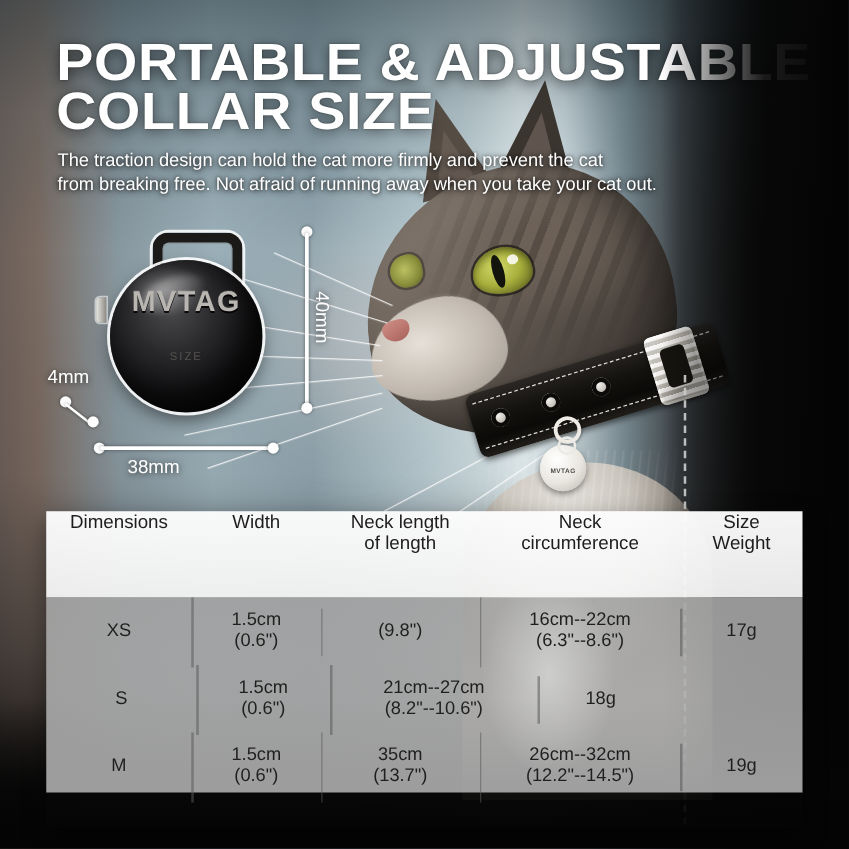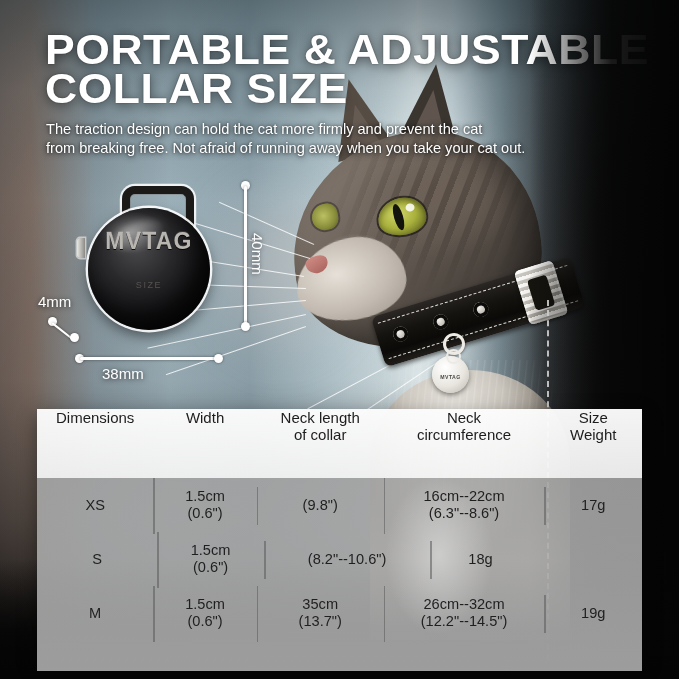--- a/index.html
+++ b/index.html
@@ -272,21 +272,21 @@
   
   .spec-table{
     position:absolute;left:37px;top:409px;width:605px;height:253px;
     box-shadow:0 6px 18px rgba(0,0,0,.45);
   }
   .tbl-head{
     position:absolute;left:0;top:0;width:100%;height:69px;
     background:linear-gradient(180deg, rgba(252,252,252,.97), rgba(244,244,244,.95));
   }
   .tbl-body{
-    position:absolute;left:0;top:69px;width:100%;height:193px;
+    position:absolute;left:0;top:69px;width:100%;height:156px;
     background:
       linear-gradient(180deg, rgba(166,166,166,.90), rgba(176,176,176,.86) 55%, rgba(186,186,186,.84));
   }
   .tbl-body:before{
     content:"";position:absolute;left:54%;top:0;width:150px;height:100%;
     background:radial-gradient(ellipse 75px 110px at 50% 40%,
       rgba(255,255,255,.42), rgba(255,255,255,0) 72%);
   }
   .thead-row{
     position:relative;display:flex;height:69px;
@@ -407,21 +407,21 @@
   <div class="bg-dark-right"></div>
   <div class="bg-floor"></div>
 
   <div class="spec-table">
     <div class="tbl-head">
       <div class="thead-row">
         <div class="cell c1">Dimensions</div>
         <div class="cell c2">Width</div>
         <div class="cell c3">
           <span class="hdr-stack">Neck length</span>
-          <span class="hdr-stack">of collar</span>
+          <span class="hdr-stack">of length</span>
         </div>
         <div class="cell c4">
           <span class="hdr-stack">Neck</span>
           <span class="hdr-stack">circumference</span>
         </div>
         <div class="cell c5">
           <span class="hdr-stack">Size</span>
           <span class="hdr-stack">Weight</span>
         </div>
       </div>
@@ -445,20 +445,21 @@
         <div class="cell c5">17g</div>
       </div>
 
       <div class="tbody-row">
         <div class="cell c1">S</div>
         <div class="cell c2">
           <span class="sub">1.5cm</span>
           <span class="sub">(0.6")</span>
         </div>
         <div class="cell c4">
+          <span class="sub">21cm--27cm</span>
           <span class="sub">(8.2"--10.6")</span>
         </div>
         <div class="cell c5">18g</div>
       </div>
 
       <div class="tbody-row">
         <div class="cell c1">M</div>
         <div class="cell c2">
           <span class="sub">1.5cm</span>
           <span class="sub">(0.6")</span>

